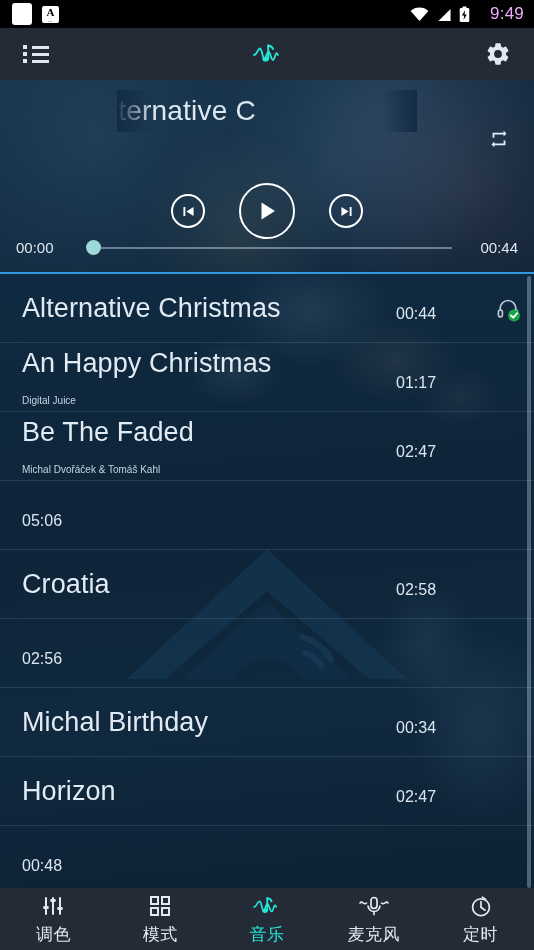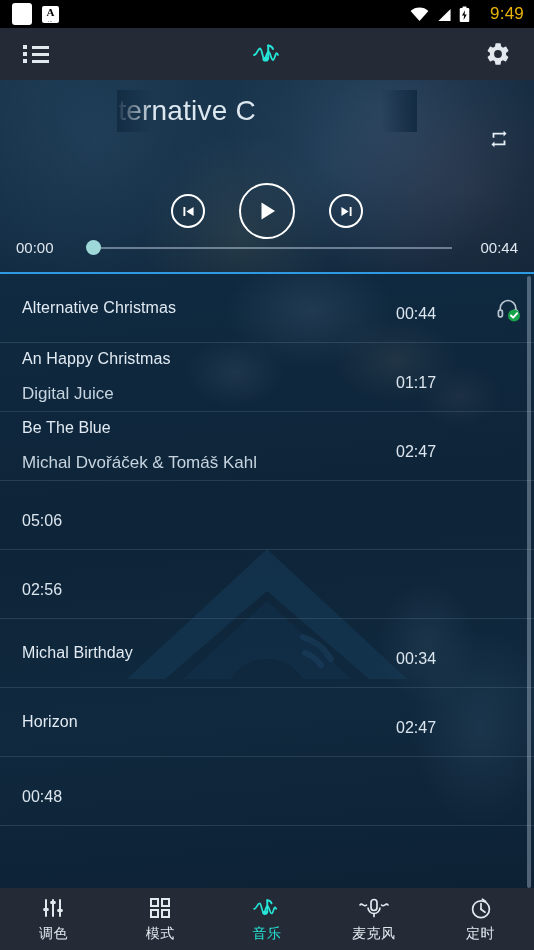--- a/index.html
+++ b/index.html
@@ -19,21 +19,21 @@
   }
   .sb-left { display:flex; align-items:center; gap:10px; }
   .sb-sq { width:20px; height:22px; background:#fff; border-radius:3px; }
   .sb-a {
     width:17px; height:17px; background:#fff; border-radius:2px; color:#000;
     font-size:11px; font-weight:bold; line-height:13px; text-align:center;
     font-family:"Liberation Serif", serif;
   }
   .sb-a i { display:block; font-size:4px; line-height:3px; font-style:normal; letter-spacing:.5px; }
   .sb-right { margin-left:auto; display:flex; align-items:center; gap:7px; }
-  .sb-time { font-size:17px; color:#eab308; letter-spacing:.2px; margin-left:13px; }
+  .sb-time { font-size:17px; color:#f0abfc; letter-spacing:.2px; margin-left:13px; }
 
   
   .toolbar {
     height:52px; background:#242a36; display:flex; align-items:center;
     padding:0 16px; position:relative; z-index:25;
   }
   .tb-btn { width:40px; height:40px; display:flex; align-items:center; justify-content:center; cursor:pointer; }
   .tb-center { flex:1; display:flex; align-items:center; justify-content:center; }
 
   .listicon { width:26px; height:18px; display:flex; flex-direction:column; justify-content:space-between; }
@@ -126,36 +126,36 @@
   .scrollbar {
     position:absolute; right:3px; top:2px; bottom:0; width:4px;
     background:rgba(190,205,220,.38); border-radius:2px; cursor:pointer; z-index:6;
   }
   .rows { position:relative; z-index:4; }
   .row {
     position:relative; height:69px; display:flex; align-items:center;
     padding:0 0 0 22px; border-bottom:1px solid rgba(160,185,210,.17); cursor:pointer;
   }
   .row-texts { flex:1; display:flex; flex-direction:column; justify-content:center; min-width:0; }
-  .row-title { font-size:16px; color:#e2ebf3; font-weight:400; letter-spacing:.1px; white-space:nowrap; }
-  .row-artist { font-size:17px; color:#c6d4e0; margin-top:16px; white-space:nowrap; }
+  .row-title { font-size:27px; color:#e2ebf3; font-weight:400; letter-spacing:.1px; white-space:nowrap; }
+  .row-artist { font-size:10px; color:#c6d4e0; margin-top:16px; white-space:nowrap; }
   .row-dur { font-size:16px; color:#dce6ef; width:86px; text-align:left; padding-top:12px; }
   .row-icon { width:52px; display:flex; align-items:center; justify-content:center; padding-top:2px; }
 
   
   .bottomnav {
     position:absolute; left:0; right:0; bottom:0; height:62px;
     background:#242a36; display:flex; align-items:center; z-index:20;
   }
   .nav-item {
     flex:1; height:100%; display:flex; flex-direction:column;
     align-items:center; justify-content:center; gap:4px; cursor:pointer;
   }
   .nav-ico { height:26px; display:flex; align-items:center; justify-content:center; }
-  .nav-label { font-size:14px; color:#e4e9f0; letter-spacing:.5px; }
+  .nav-label { font-size:17px; color:#e4e9f0; letter-spacing:.5px; }
   .nav-item.active .nav-label { color:#25e6d8; }
 </style>
 </head>
 <body>
 
 <div id="app">
 
   <div class="statusbar">
     <div class="sb-left">
       <div class="sb-sq"></div>
@@ -287,28 +287,35 @@
         <div class="row">
           <div class="row-texts">
             <div class="row-title">An Happy Christmas</div>
             <div class="row-artist">Digital Juice</div>
           </div>
           <div class="row-dur">01:17</div>
           <div class="row-icon"></div>
         </div>
         <div class="row">
           <div class="row-texts">
-            <div class="row-title">Be The Blue</div>
+            <div class="row-title">Be The Faded</div>
             <div class="row-artist">Michal Dvořáček &amp; Tomáš Kahl</div>
           </div>
           <div class="row-dur">02:47</div>
           <div class="row-icon"></div>
         </div>
         <div class="row">
           <div class="row-dur">05:06</div>
+          <div class="row-icon"></div>
+        </div>
+        <div class="row">
+          <div class="row-texts">
+            <div class="row-title">Croatia</div>
+          </div>
+          <div class="row-dur">02:58</div>
           <div class="row-icon"></div>
         </div>
         <div class="row">
           <div class="row-dur">02:56</div>
           <div class="row-icon"></div>
         </div>
         <div class="row">
           <div class="row-texts">
             <div class="row-title">Michal Birthday</div>
           </div>

